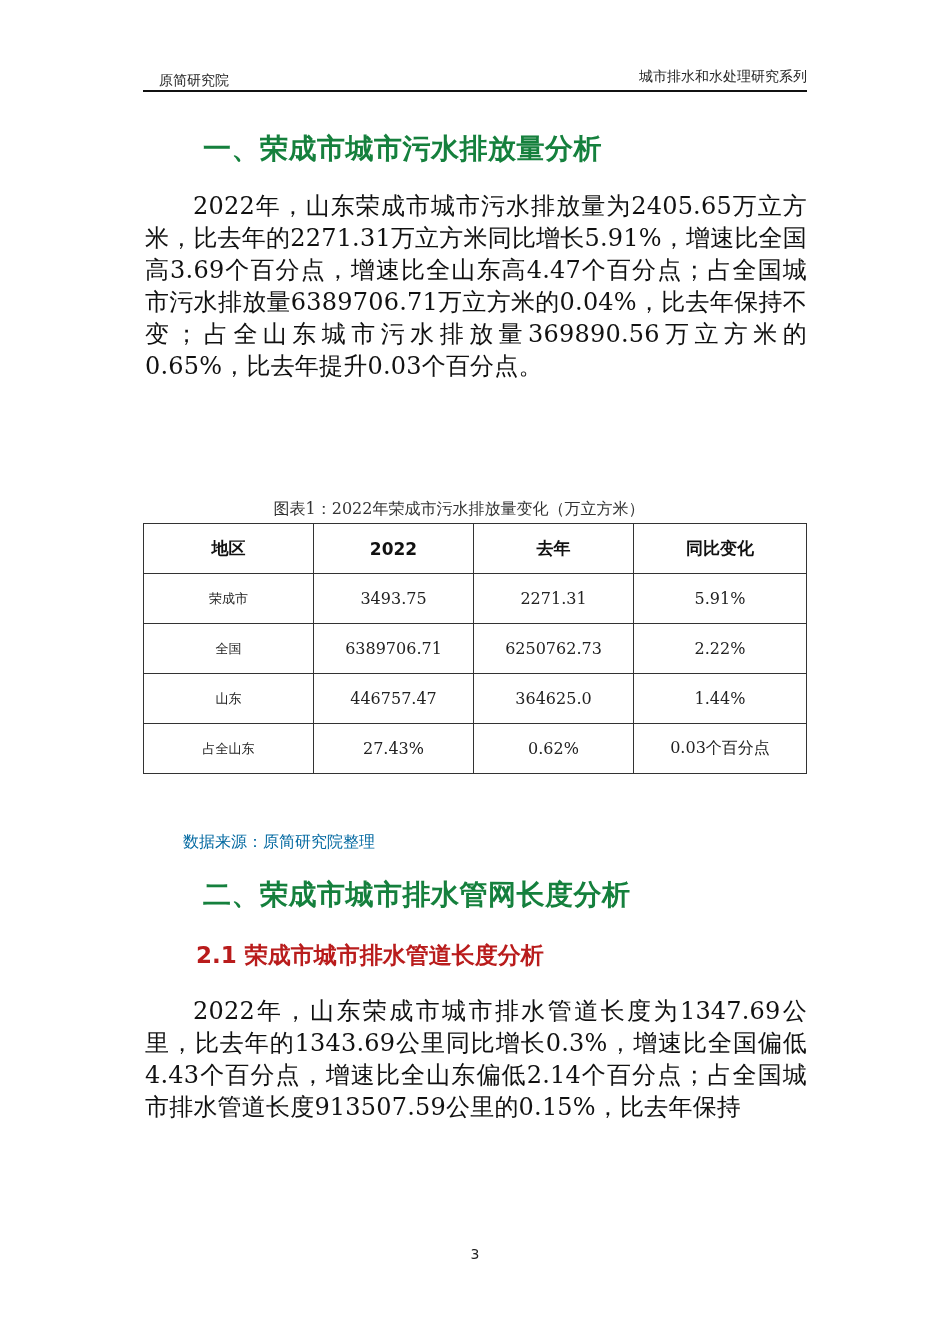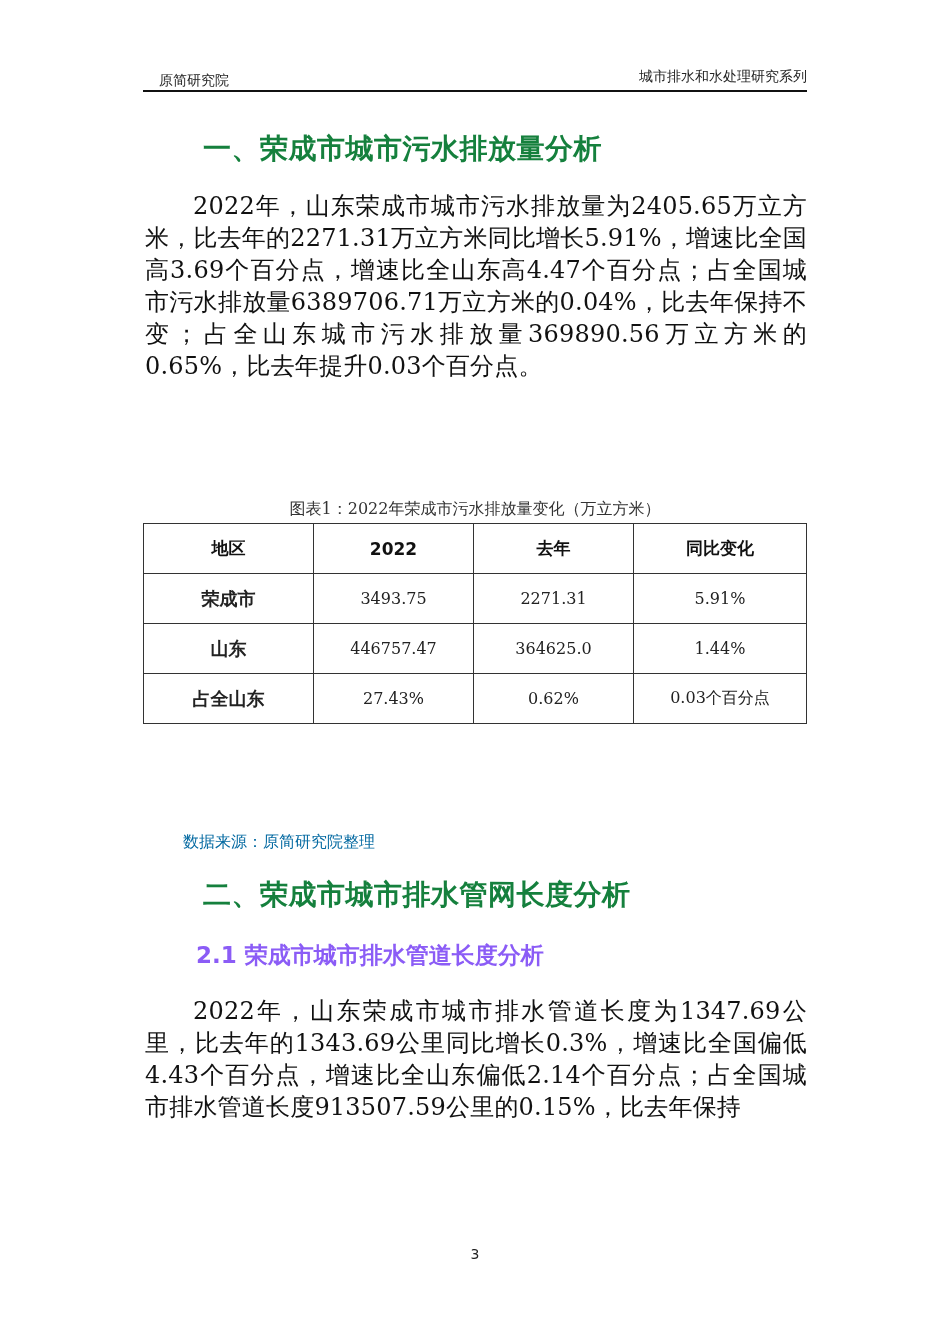--- a/index.html
+++ b/index.html
@@ -6,30 +6,30 @@
   body { width:950px; height:1344px; position:relative; overflow:hidden;
          font-family:"DejaVu Serif","Liberation Serif",serif; color:#111; }
   .page-header { position:absolute; left:143px; right:143px; top:64px; height:26px;
          border-bottom:2.5px solid #111; font-family:"DejaVu Sans","Liberation Sans",sans-serif;
          font-size:14px; color:#222; }
   .page-header .left { position:absolute; left:0; top:8px;margin-left:16px; }
   .page-header .right { position:absolute; right:0; top:4px;text-align:center; }
   .h1 { position:absolute; left:203px; font-family:"DejaVu Sans","Liberation Sans",sans-serif;
         font-weight:bold; font-size:28px; letter-spacing:0.5px; color:#15803d; }
   .h2 { position:absolute; left:196px; font-family:"DejaVu Sans","Liberation Sans",sans-serif;
-        font-weight:bold; font-size:23px; color:#8b5cf6; }
+        font-weight:bold; font-size:23px; color:#b91c1c; }
   .para { position:absolute; left:145px; width:662px; font-size:24px; line-height:32px;
           text-indent:48px; text-align:justify; text-align-last:left; letter-spacing:0.2px; }
-  .caption { position:absolute; left:143px; width:664px; top:499px; text-align:center;
+  .caption { position:absolute; left:127px; width:664px; top:499px; text-align:center;
              font-size:16px; color:#333; }
   table.data { position:absolute; left:143px; top:523px; width:664px; border-collapse:collapse;border-radius:30px; }
   table.data td, table.data th { border:1.5px solid #333; height:49px; text-align:center;
              font-size:16px; padding:0; }
   table.data th { font-family:"DejaVu Sans","Liberation Sans",sans-serif; font-weight:bold; font-size:17px; }
-  table.data td.rowhead { font-family:"DejaVu Sans","Liberation Sans",sans-serif; font-weight:bold; font-size:18px;text-align:center; }
+  table.data td.rowhead { font-family:"DejaVu Sans","Liberation Sans",sans-serif; font-weight:normal; font-size:13px;text-align:center; }
   table.data td { font-family:"DejaVu Serif","Liberation Serif",serif; color:#222; }
   .source { position:absolute; left:183px; top:832px; font-size:16px; color:#0369a1; }
   .page-number { position:absolute; left:0; right:0; top:1246px; text-align:center;
                  font-family:"DejaVu Sans","Liberation Sans",sans-serif; font-size:14px; color:#222; }
 </style>
 </head>
 <body>
 
 <div class="page-header">
   <span class="left">原简研究院</span>
@@ -50,20 +50,26 @@
     <th style="width:159px;">去年</th>
     <th>同比变化</th>
   </tr>
   <tr>
     <td class="rowhead">荣成市</td>
     <td>3493.75</td>
     <td>2271.31</td>
     <td>5.91%</td>
   </tr>
   <tr>
+    <td class="rowhead">全国</td>
+    <td>6389706.71</td>
+    <td>6250762.73</td>
+    <td>2.22%</td>
+  </tr>
+  <tr>
     <td class="rowhead">山东</td>
     <td>446757.47</td>
     <td>364625.0</td>
     <td>1.44%</td>
   </tr>
   <tr>
     <td class="rowhead">占全山东</td>
     <td>27.43%</td>
     <td>0.62%</td>
     <td>0.03个百分点</td>

